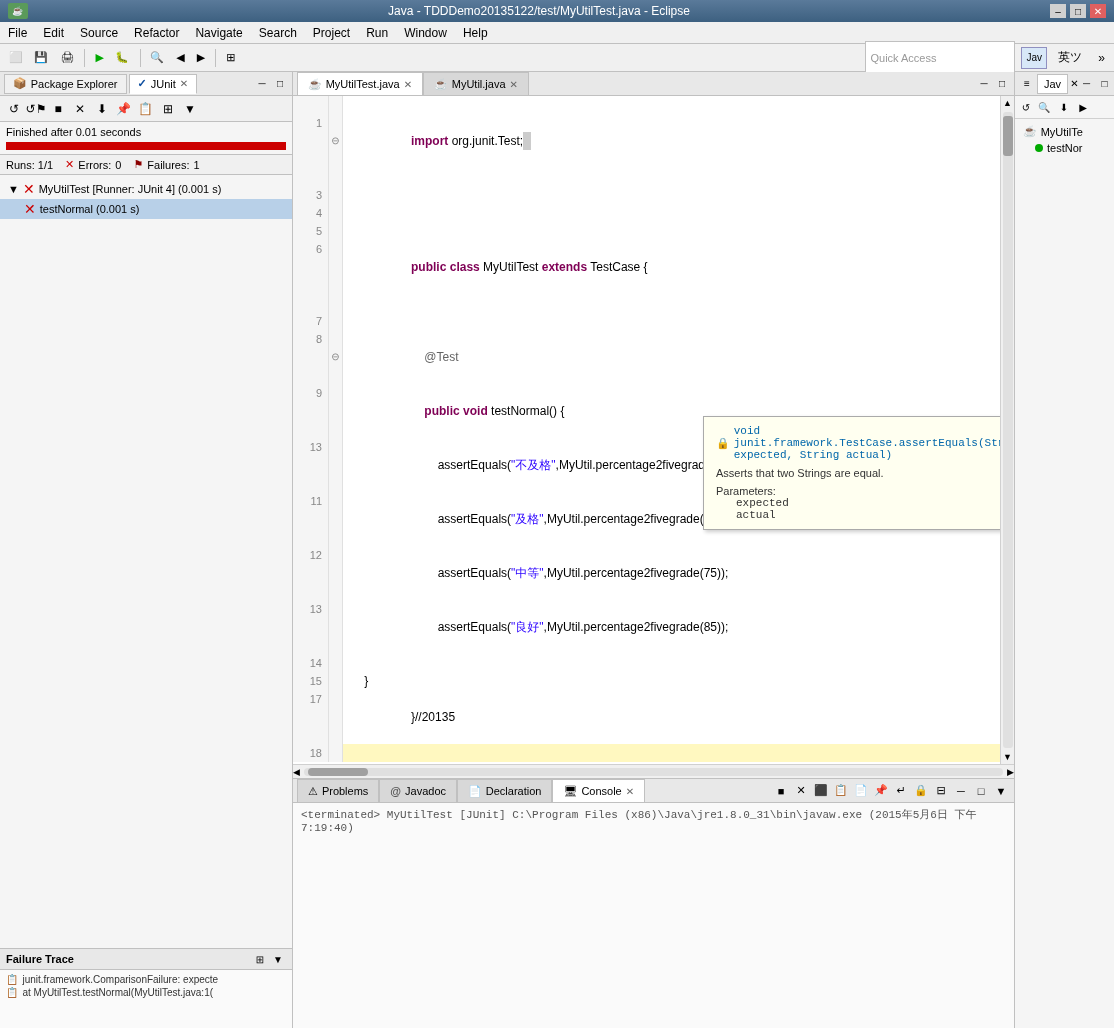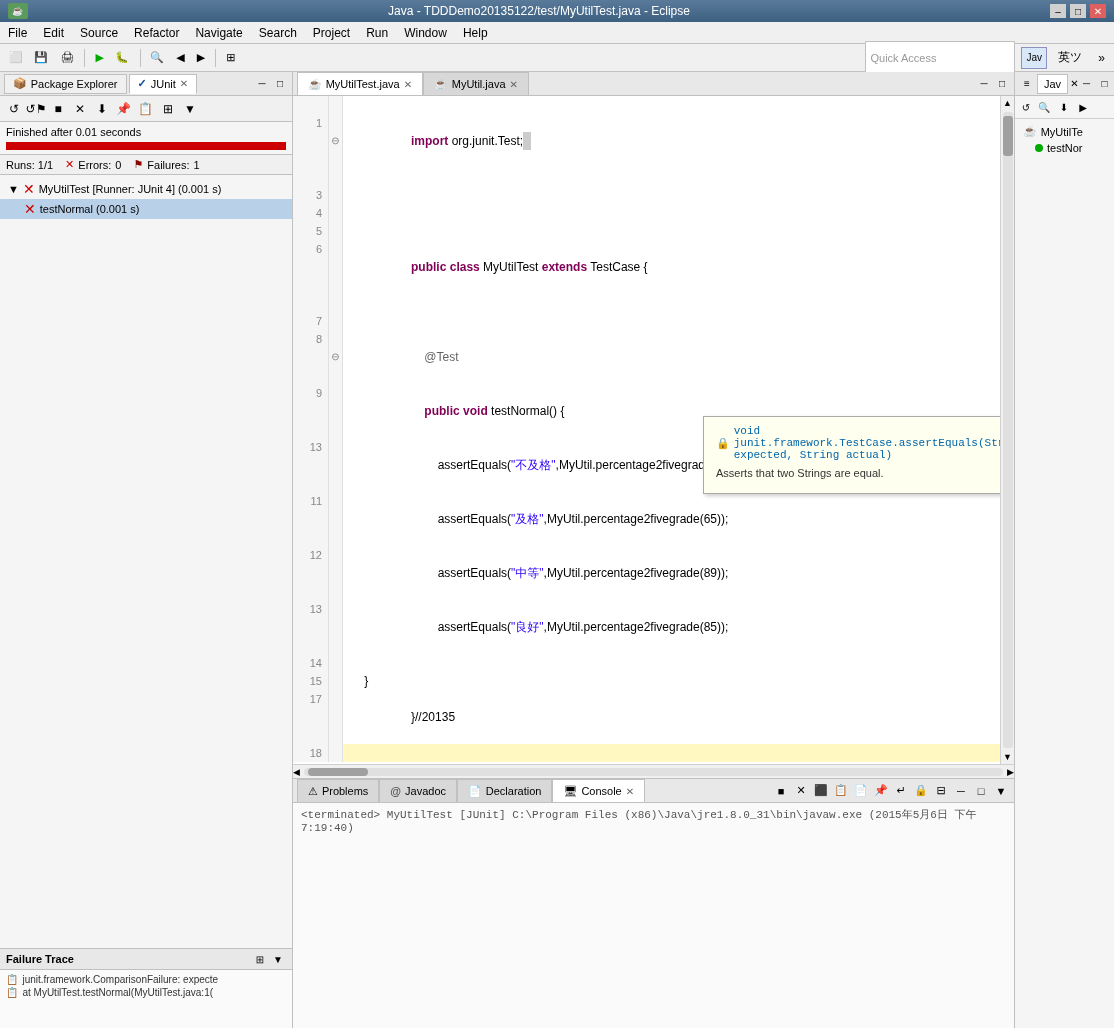--- a/index.html
+++ b/index.html
@@ -662,21 +662,21 @@
                 <div class="line-marker"></div>
                 <div class="line-content">
                   <span>&nbsp;&nbsp;&nbsp;&nbsp;&nbsp;&nbsp;&nbsp;&nbsp;assertEquals(</span><span class="str">"及格"</span><span>,MyUtil.percentage2fivegrade(65));</span>
                 </div>
               </div>
 
               <div class="code-line">
                 <div class="line-num">12</div>
                 <div class="line-marker"></div>
                 <div class="line-content">
-                  <span>&nbsp;&nbsp;&nbsp;&nbsp;&nbsp;&nbsp;&nbsp;&nbsp;assertEquals(</span><span class="str">"中等"</span><span>,MyUtil.percentage2fivegrade(89));</span>
+                  <span>&nbsp;&nbsp;&nbsp;&nbsp;&nbsp;&nbsp;&nbsp;&nbsp;assertEquals(</span><span class="str">"中等"</span><span>,MyUtil.percentage2fivegrade(75));</span>
                 </div>
               </div>
 
               <div class="code-line">
                 <div class="line-num">13</div>
                 <div class="line-marker"></div>
                 <div class="line-content">
                   <span>&nbsp;&nbsp;&nbsp;&nbsp;&nbsp;&nbsp;&nbsp;&nbsp;assertEquals(</span><span class="str">"良好"</span><span>,MyUtil.percentage2fivegrade(85));</span>
                 </div>
               </div>
@@ -709,20 +709,25 @@
               </div>
 
             </div>
 
             <div class="tooltip-popup">
               <div class="tooltip-title">
                 <span>🔒</span>
                 <span>void junit.framework.TestCase.assertEquals(String expected, String actual)</span>
               </div>
               <div class="tooltip-desc">Asserts that two Strings are equal.</div>
+              <div class="tooltip-params">
+                <div>Parameters:</div>
+                <div class="tooltip-param">expected</div>
+                <div class="tooltip-param">actual</div>
+              </div>
             </div>
           </div>
         </div>
 
         <div class="editor-vertical-scroll">
           <div class="vscroll-btn">▲</div>
           <div class="vscroll-track">
             <div class="vscroll-thumb"></div>
           </div>
           <div class="vscroll-btn">▼</div>

